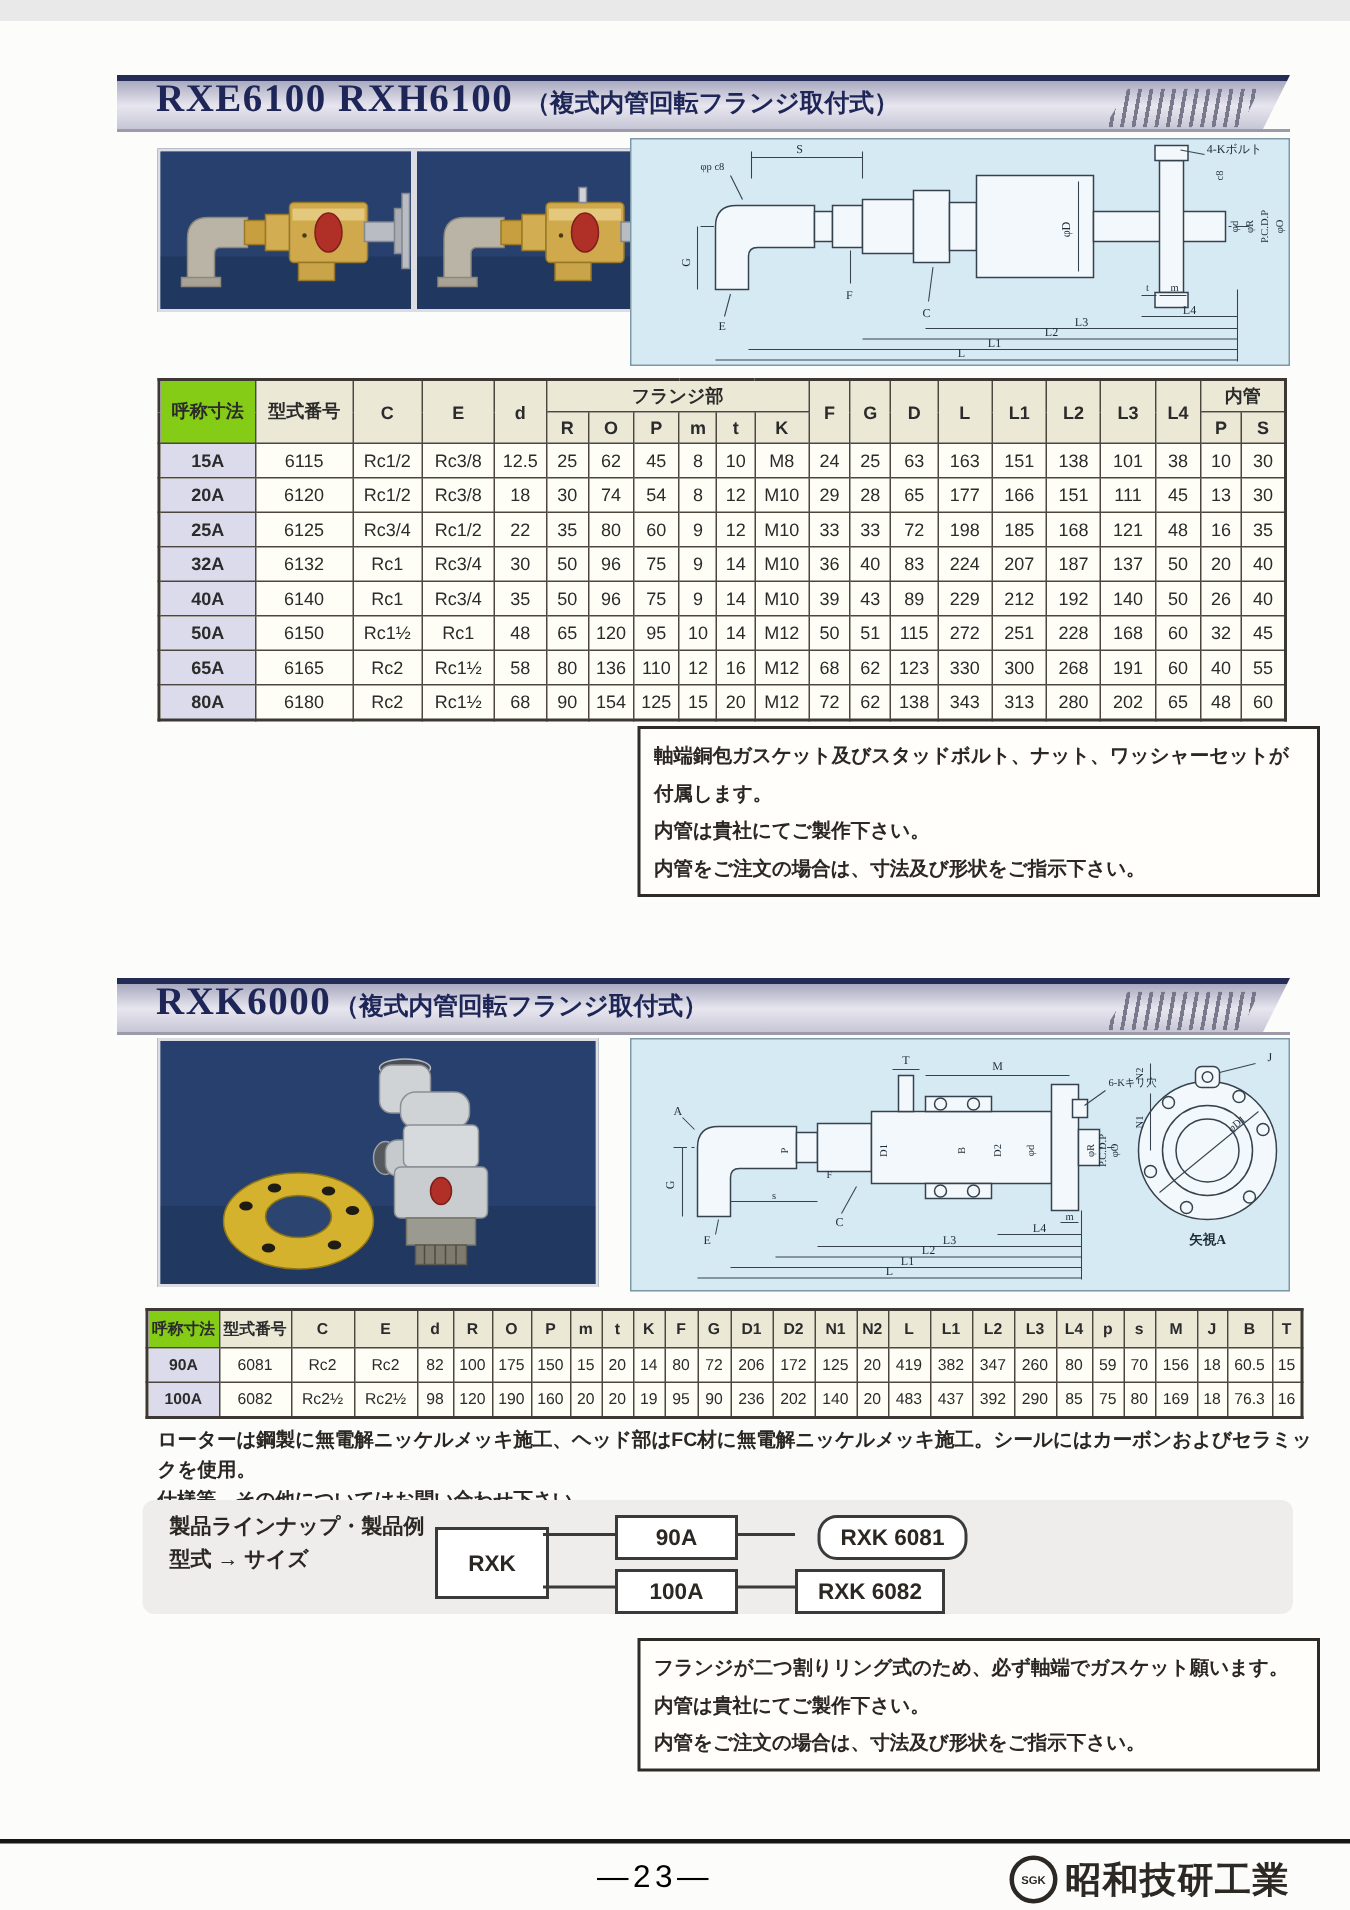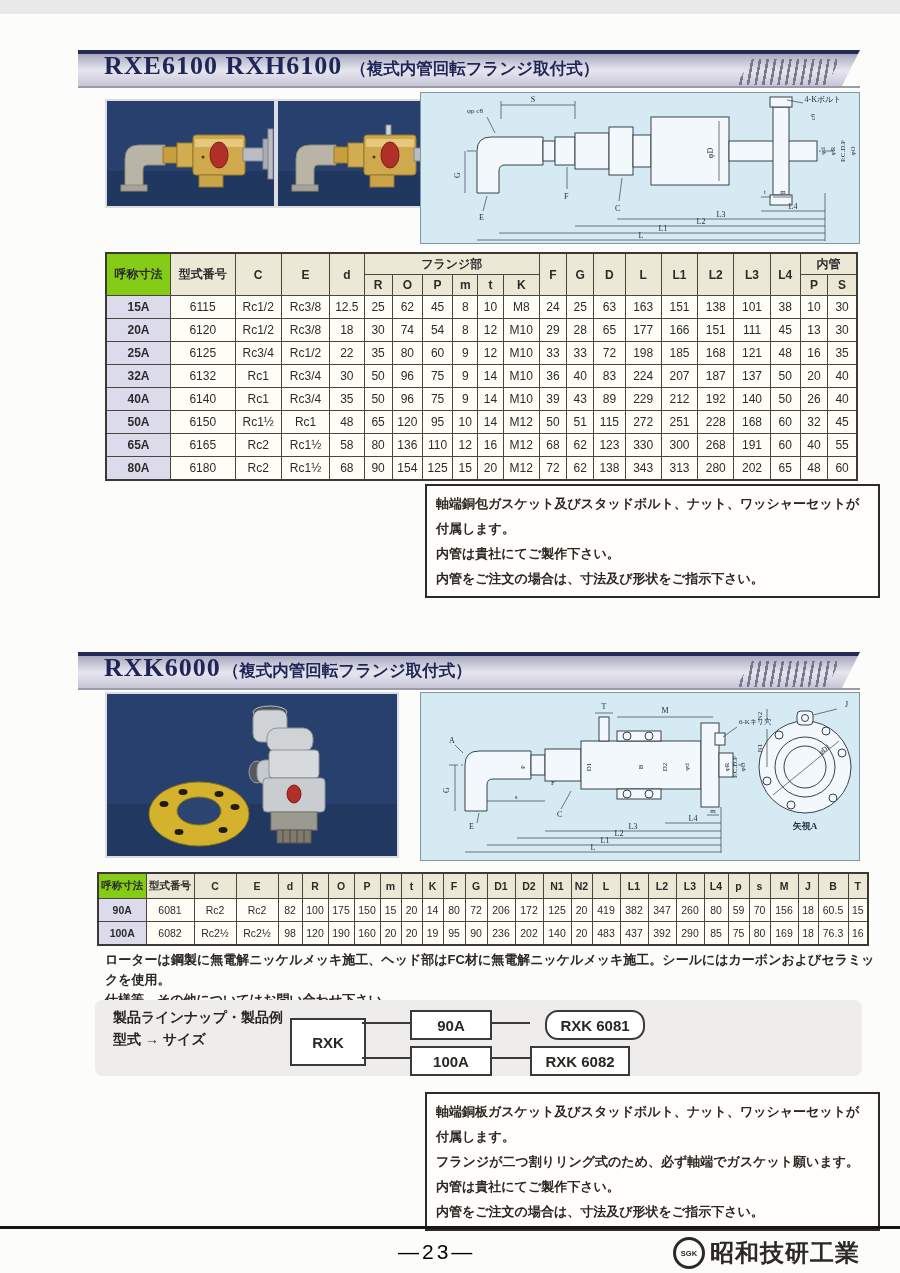--- a/index.html
+++ b/index.html
@@ -728,21 +728,20 @@
     <div class="flow-line fl-2"></div>
     <div class="flow-line fl-3"></div>
     <div class="flow-line fl-4"></div>
     <div class="flow-box fb-size1">90A</div>
     <div class="flow-box fb-size2">100A</div>
     <div class="flow-box fb-model1">RXK 6081</div>
     <div class="flow-box fb-model2">RXK 6082</div>
   </div>
 
   <div class="note-box" style="top:1078px;">
-      <div class="note-line">軸端銅板ガスケット及びスタッドボルト、ナット、ワッシャーセットが付属します。</div>
       <div class="note-line">フランジが二つ割りリング式のため、必ず軸端でガスケット願います。</div>
       <div class="note-line">内管は貴社にてご製作下さい。</div>
       <div class="note-line">内管をご注文の場合は、寸法及び形状をご指示下さい。</div>
     </div>
 
   <div class="footer-rule"></div>
   <div class="page-number">—23—</div>
   <div class="logo">
     <div class="logo-circle">SGK</div>
     <div class="logo-name">昭和技研工業</div>

